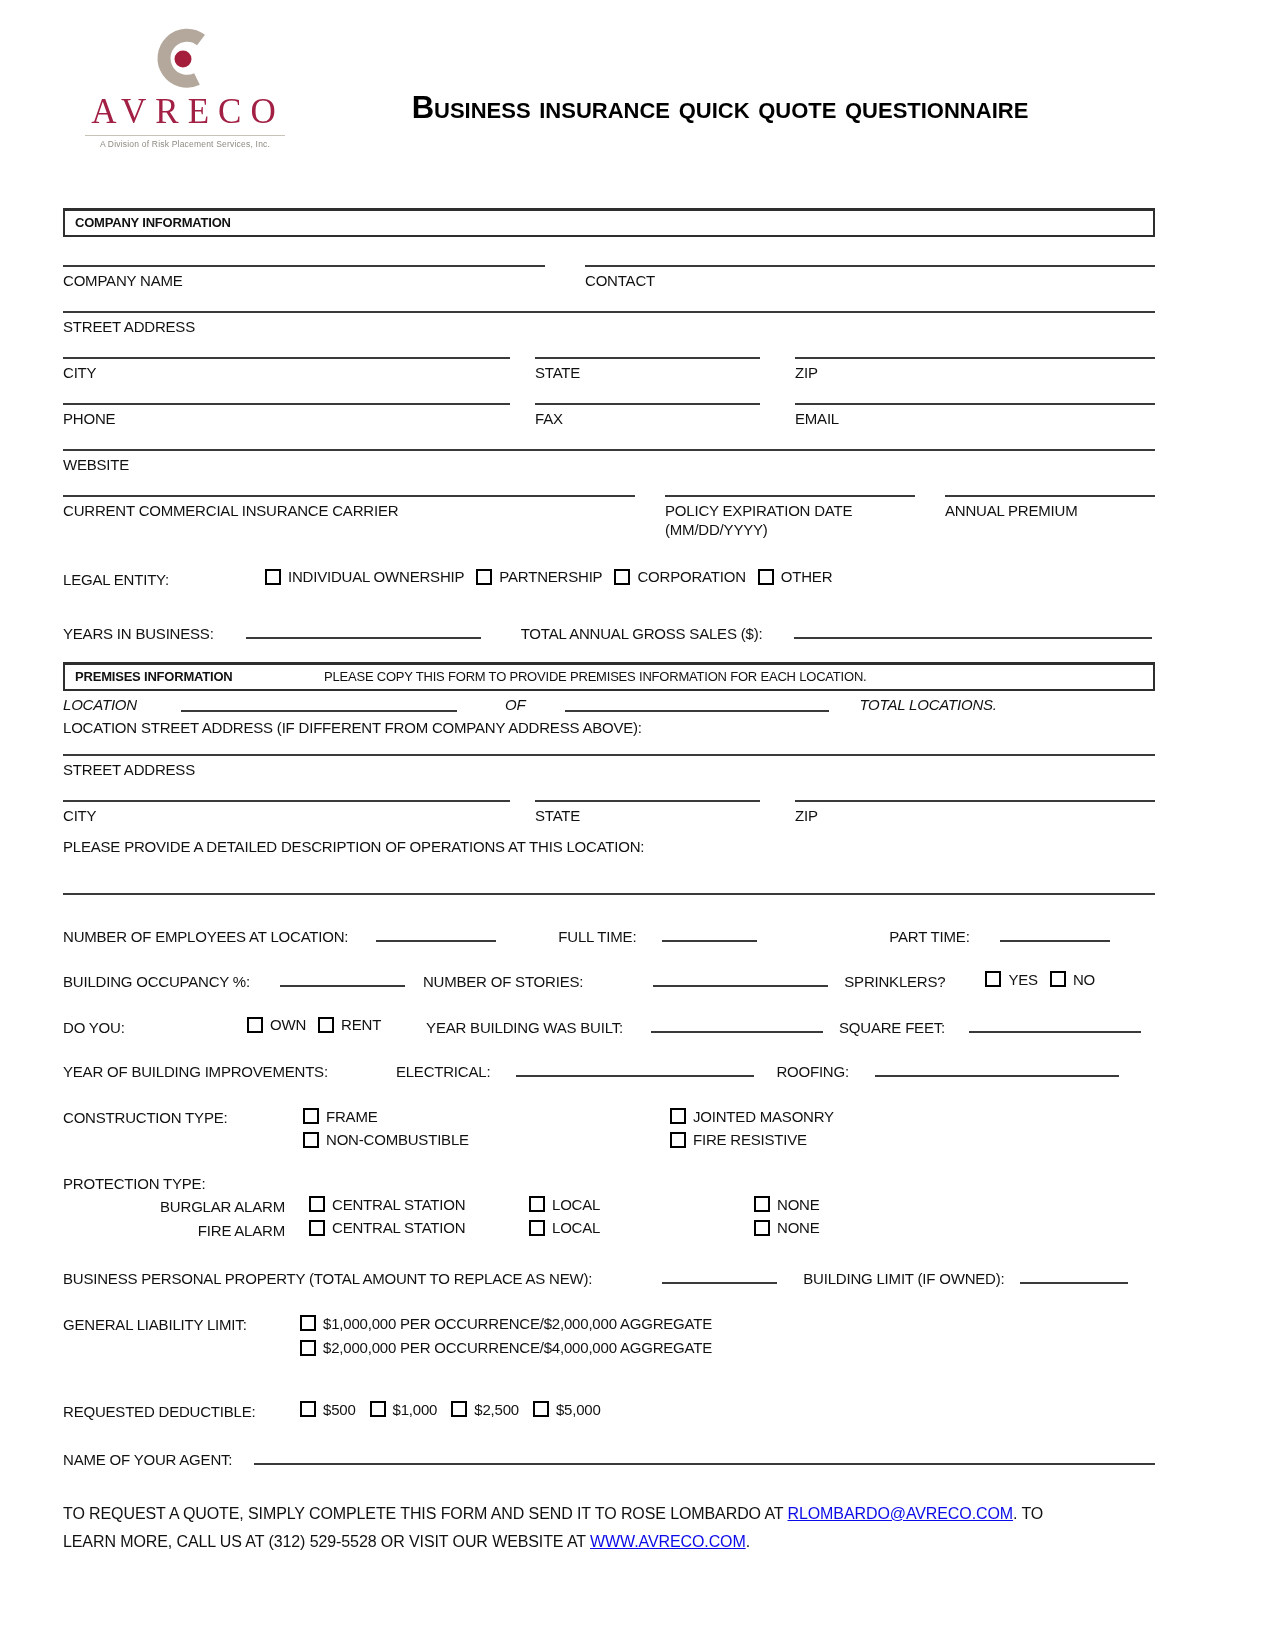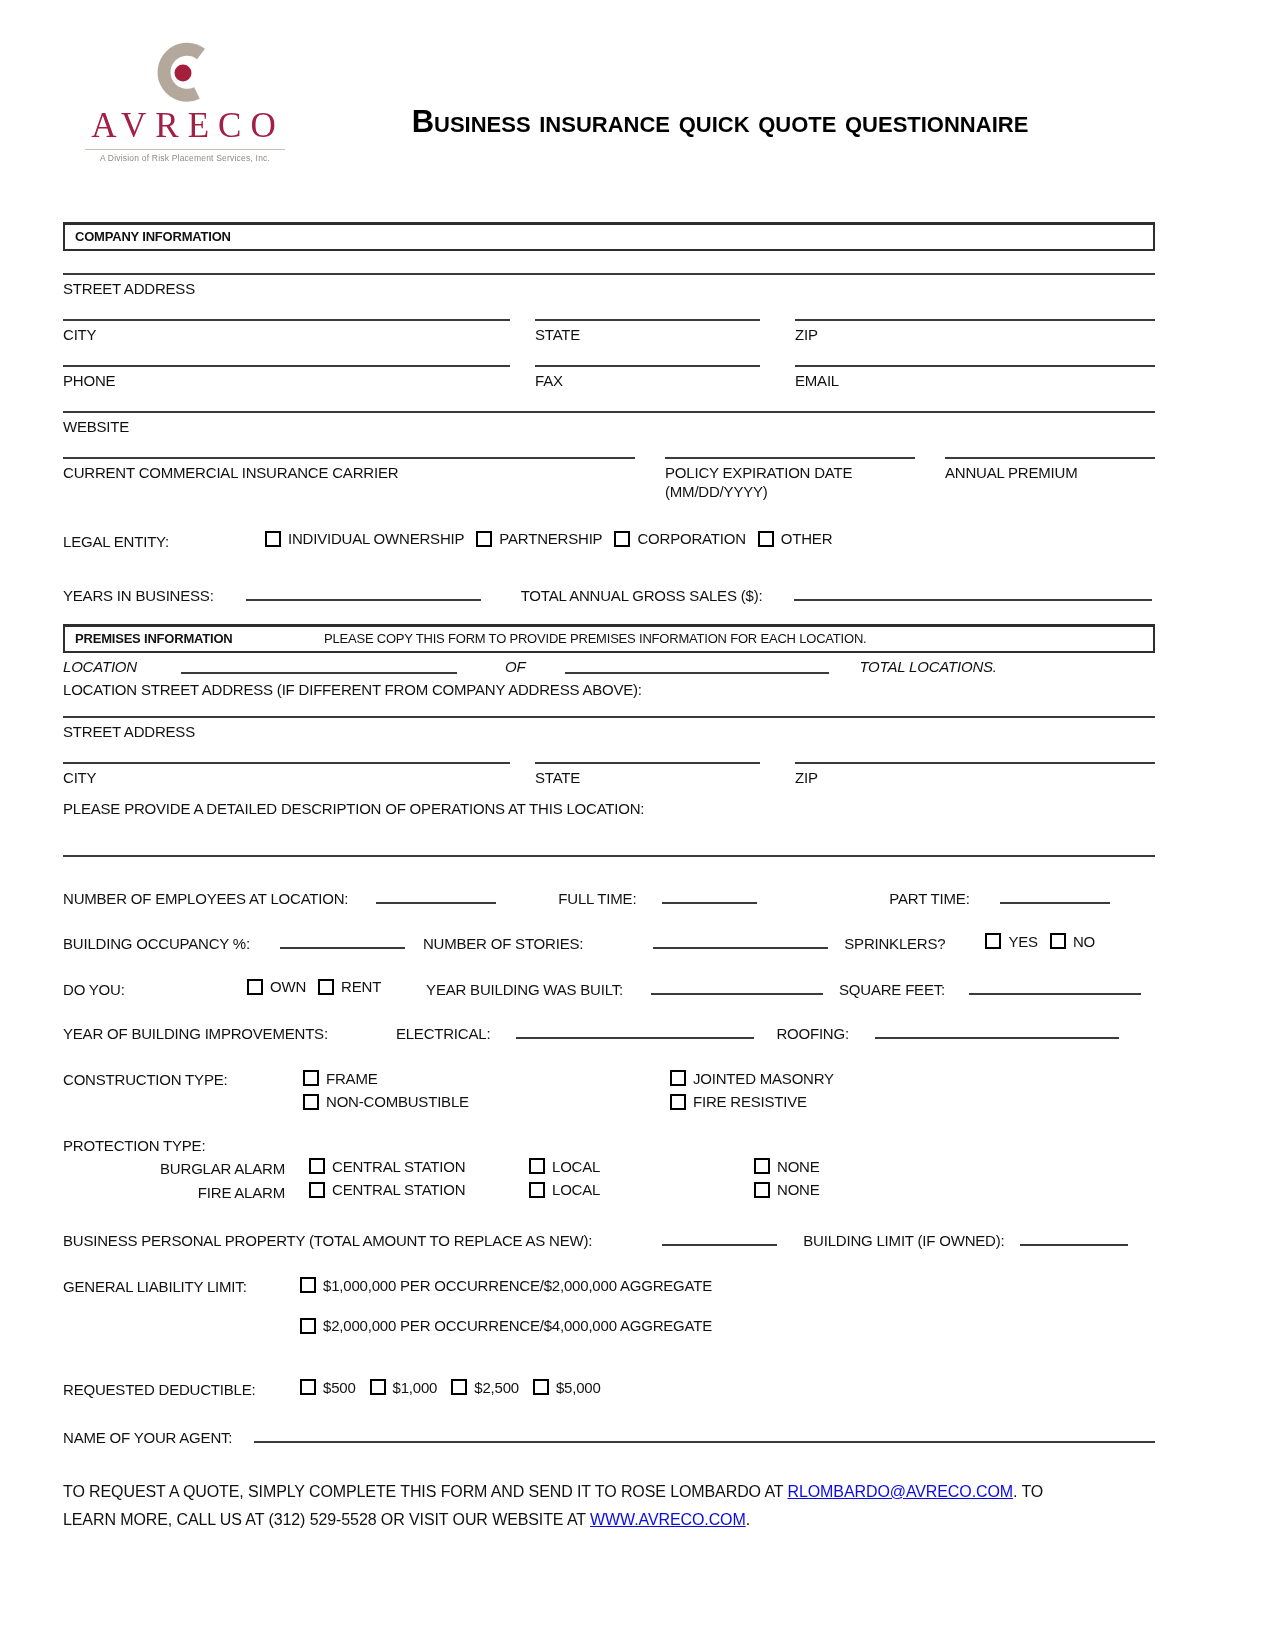--- a/index.html
+++ b/index.html
@@ -3,21 +3,21 @@
 <meta charset="utf-8">
 <style>
   * { box-sizing: border-box; }
   html,body { margin:0; padding:0; background:#ffffff; }
   body {
     width:1275px; min-height:1650px;
     font-family:"Liberation Sans", sans-serif;
     color:#111; font-size:15px; letter-spacing:-0.2px;
     -webkit-font-smoothing:antialiased;
   }
-  .content { width:1092px; margin-left:63px; padding-top:42px; }
+  .content { width:1092px; margin-left:63px; padding-top:28px; }
 
   
   .hdr { display:flex; align-items:flex-start; height:158px; }
   .logo { width:200px; margin-left:22px; text-align:center; }
   .logo-mark { display:block; margin:0 auto 2px auto; }
   .brand {
     font-family:"Liberation Serif", serif;
     font-size:35px; color:#A32045; letter-spacing:9px;
     line-height:1; margin-left:6px;
   }
@@ -89,20 +89,30 @@
     </div>
     <div class="title-wrap">
       <h1 class="doc-title">Business insurance quick quote questionnaire</h1>
     </div>
   </div>
 
   <div class="secbox mt-sec">
     <span>COMPANY INFORMATION</span>
   </div>
 
+  <div class="frow mt-row1">
+    <div class="field" style="width:482px">
+      <div class="line"></div>
+      <span class="flabel">COMPANY NAME</span>
+    </div>
+    <div class="field" style="width:570px; margin-left:40px">
+      <div class="line"></div>
+      <span class="flabel">CONTACT</span>
+    </div>
+  </div>
 
   <div class="frow mt-f">
     <div class="field" style="width:1092px">
       <div class="line"></div>
       <span class="flabel">STREET ADDRESS</span>
     </div>
   </div>
 
   <div class="frow mt-f">
     <div class="field" style="width:447px">
@@ -338,21 +348,21 @@
     <span class="ul" style="width:108px; margin-left:16px"></span>
   </div>
 
   <div class="ilrow" style="margin-top:28px; align-items:flex-start">
     <span class="lbl" style="width:237px; padding-top:1px">GENERAL LIABILITY LIMIT:</span>
     <div>
       <div class="cbi">
         <span class="cb"></span>
         <span>$1,000,000 PER OCCURRENCE/$2,000,000 AGGREGATE</span>
       </div><br>
-      <div class="cbi" style="margin-top:21px">
+      <div class="cbi" style="margin-top:5px">
         <span class="cb"></span>
         <span>$2,000,000 PER OCCURRENCE/$4,000,000 AGGREGATE</span>
       </div>
     </div>
   </div>
 
   <div class="ilrow" style="margin-top:42px">
     <span class="lbl" style="width:237px">REQUESTED DEDUCTIBLE:</span>
     <span class="cbi">
       <span class="cb"></span>

